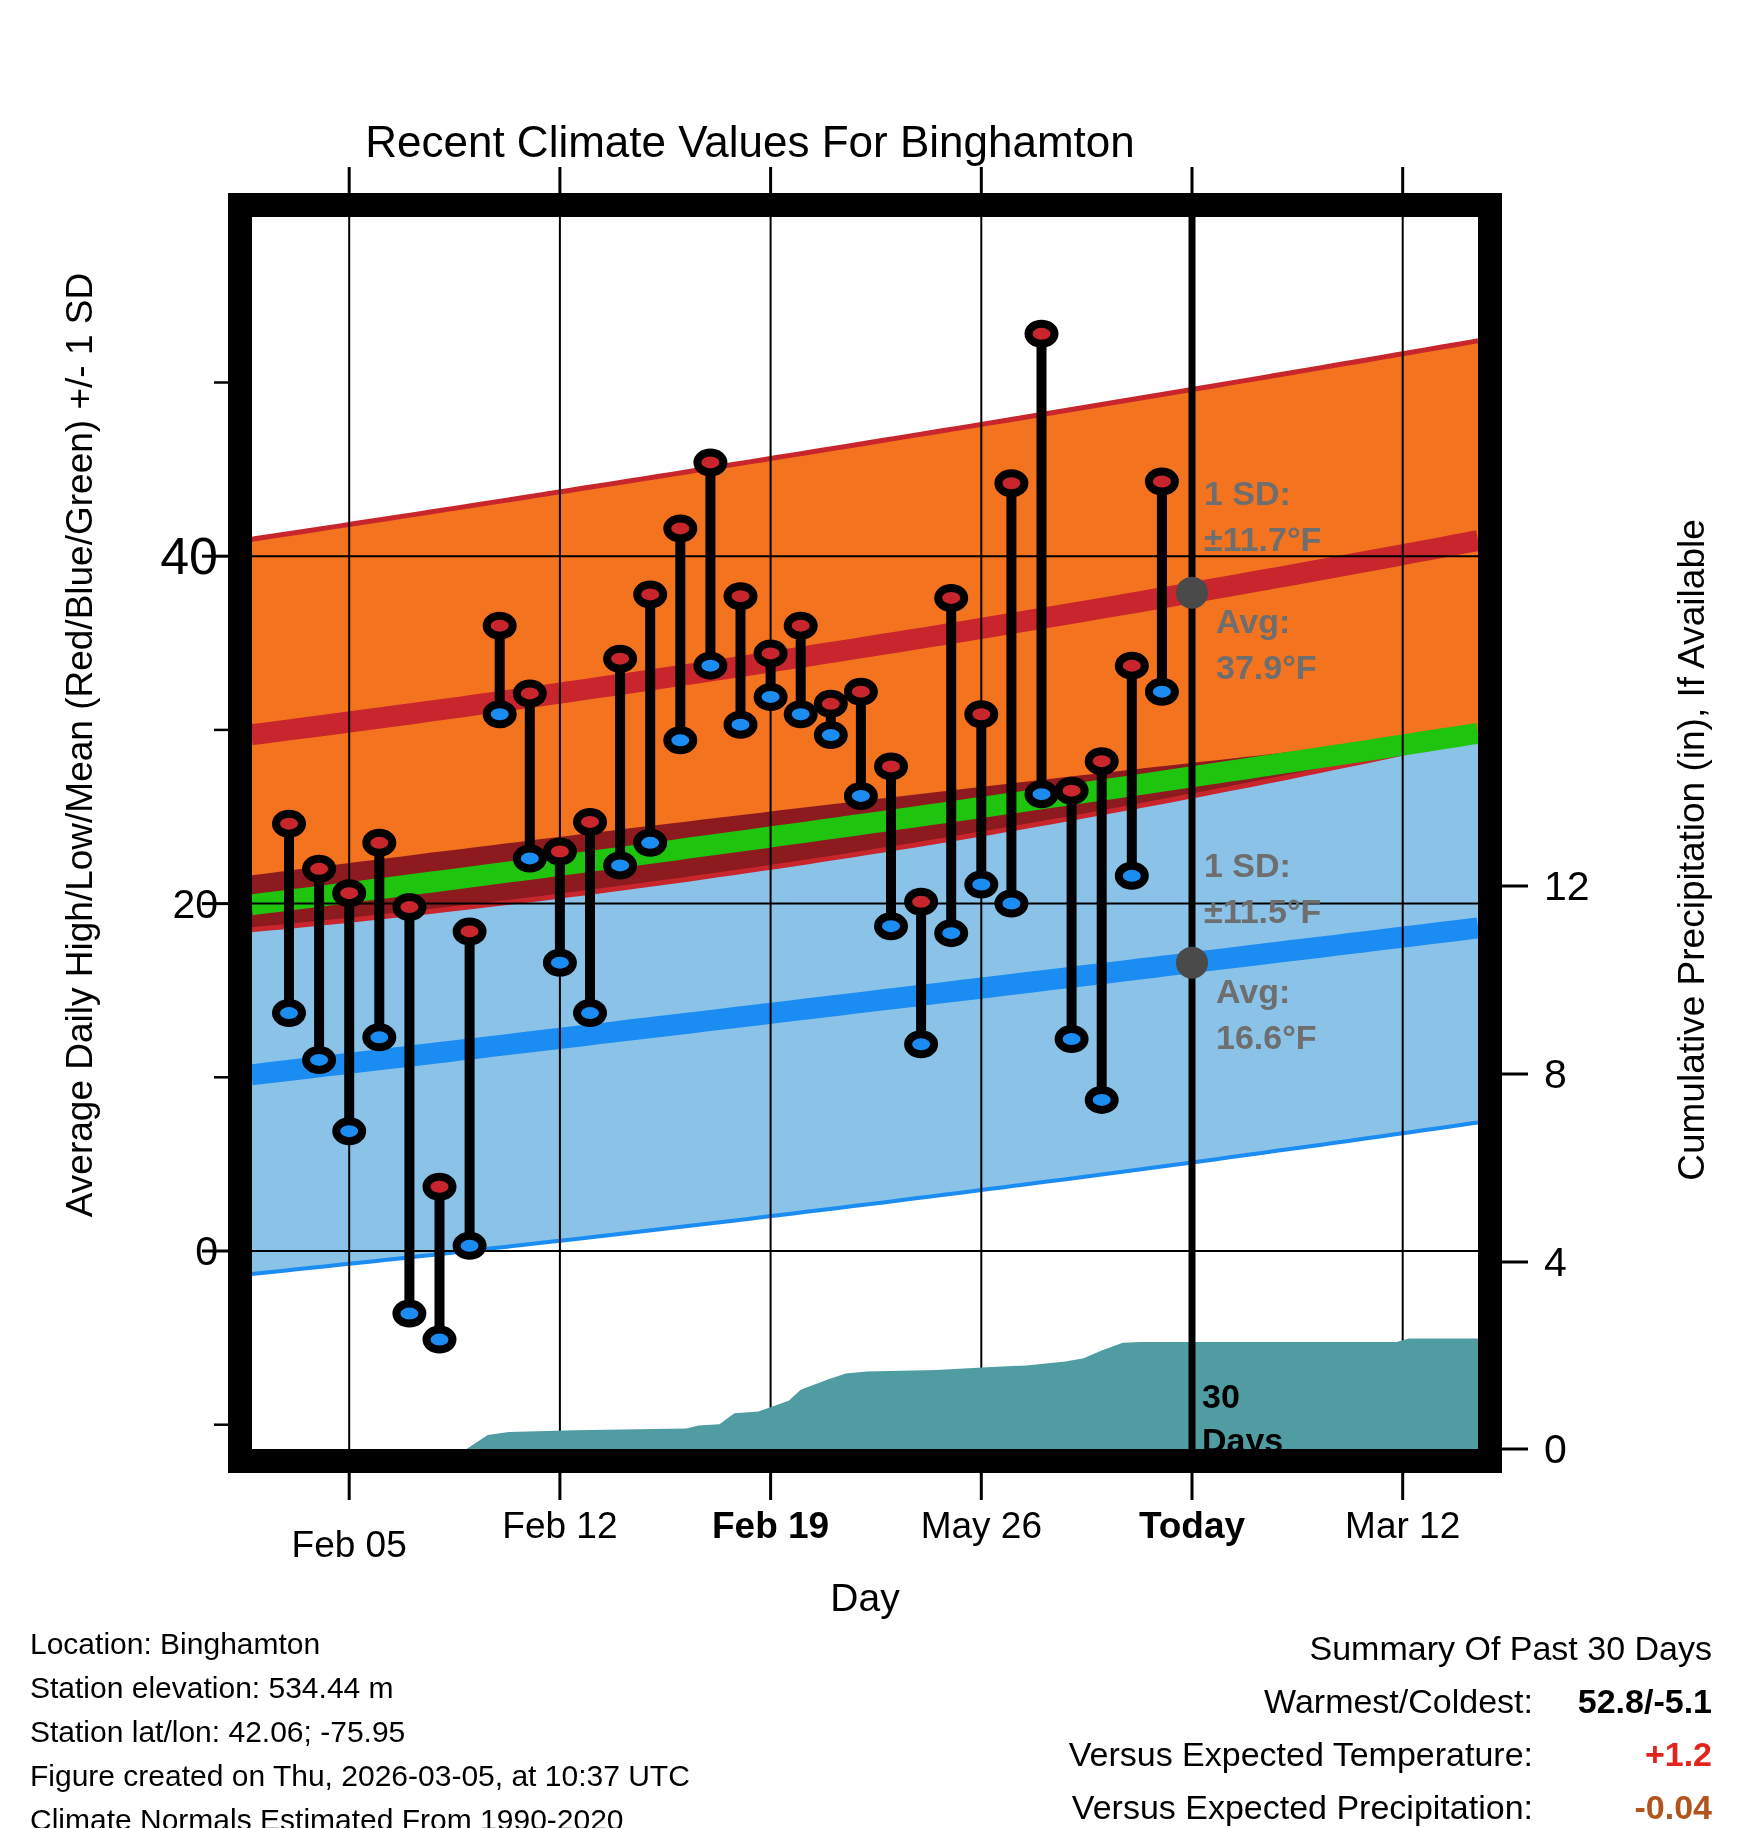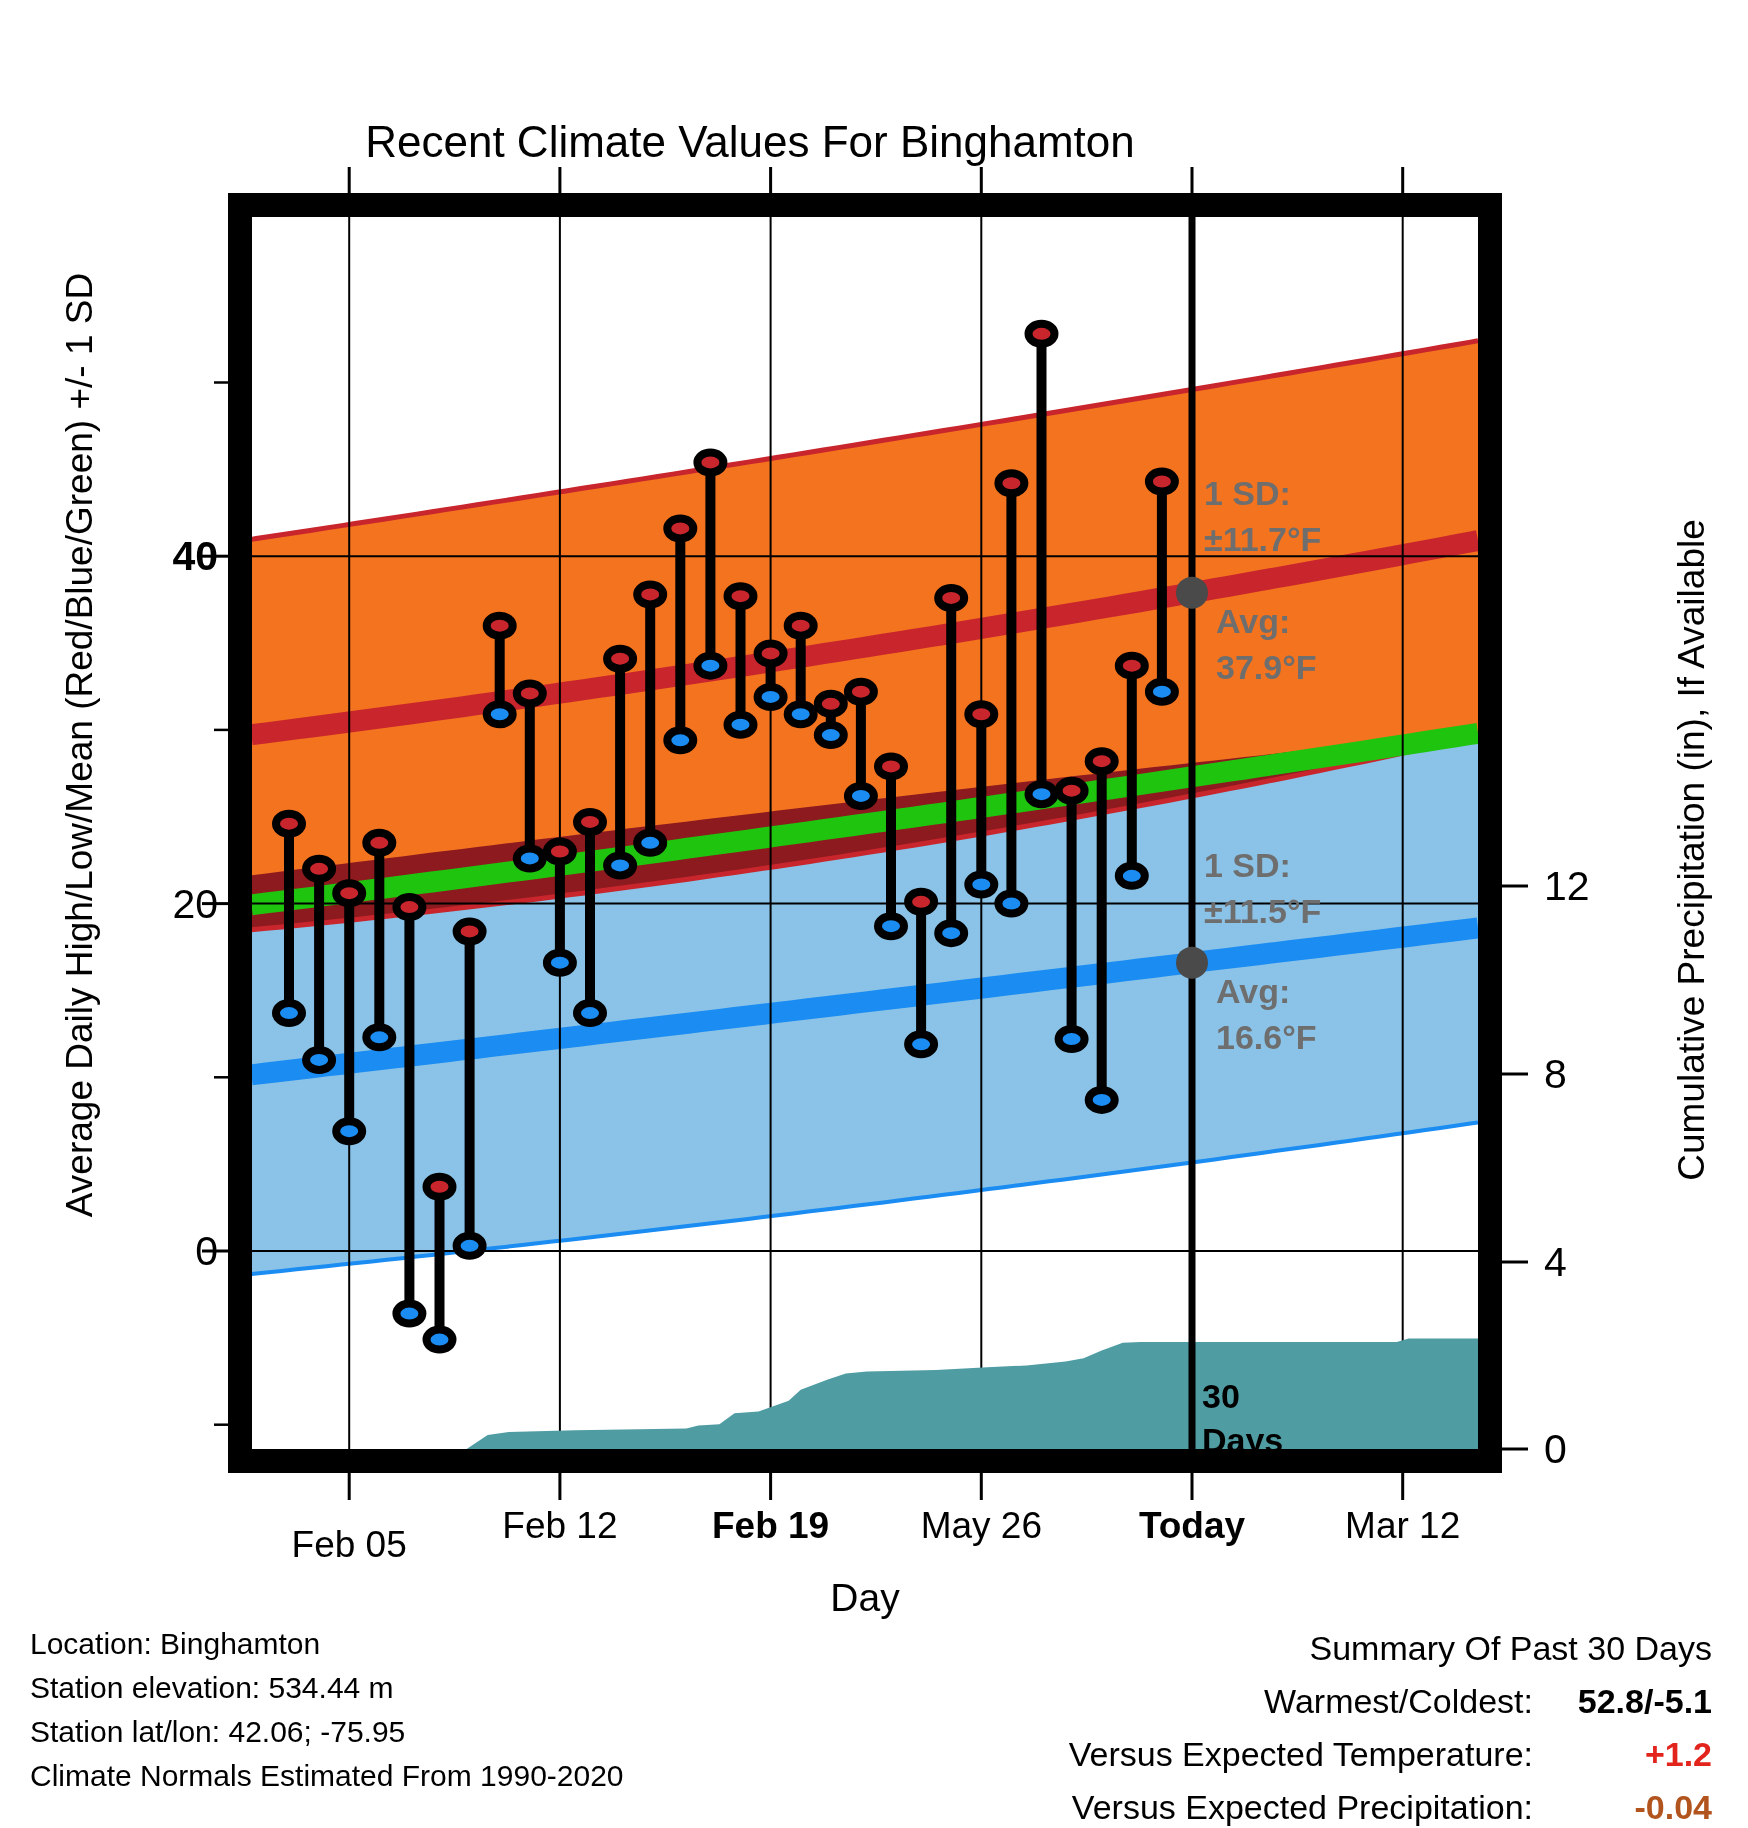--- a/index.html
+++ b/index.html
@@ -199,20 +199,21 @@
 
 <div id="thirty-days" class="abs" style="left:1202px;top:1374px;">
   <div>30</div>
   <div>Days</div>
 </div>
 
 <div id="footer" class="abs" style="left:30px;top:1622px;">
   <div>Location: Binghamton</div>
   <div>Station elevation: 534.44 m</div>
   <div>Station lat/lon: 42.06; -75.95</div>
+  <div>Figure created on Thu, 2026-03-05, at 10:37 UTC</div>
   <div>Climate Normals Estimated From 1990-2020</div>
 </div>
 
 <div id="summary" class="abs" style="right:36px;top:1622px;">
   <div class="row" id="summary-title">Summary Of Past 30 Days</div>
   <div class="row">
     <span>Warmest/Coldest:</span>
     <span class="val" style="font-weight:bold;">52.8/-5.1</span>
   </div>
   <div class="row">
@@ -227,18 +228,18 @@
 
 <div id="ticklabels">
     <div class="abs" style="left: 349.2px; top: 1526px; transform: translate(-50%, -50%); font-size: 37px; white-space: nowrap; font-weight: normal; margin-top: 19px;">Feb 05</div>
     <div class="abs" style="left: 559.9px; top: 1526px; transform: translate(-50%, -50%); font-size: 37px; white-space: nowrap; font-weight: normal;">Feb 12</div>
     <div class="abs" style="left: 770.6px; top: 1526px; transform: translate(-50%, -50%); font-size: 37px; white-space: nowrap; font-weight: bold;">Feb 19</div>
     <div class="abs" style="left: 981.3px; top: 1526px; transform: translate(-50%, -50%); font-size: 37px; white-space: nowrap; font-weight: normal;">May 26</div>
     <div class="abs" style="left: 1192px; top: 1526px; transform: translate(-50%, -50%); font-size: 37px; white-space: nowrap; font-weight: bold;">Today</div>
     <div class="abs" style="left: 1402.7px; top: 1526px; transform: translate(-50%, -50%); font-size: 37px; white-space: nowrap; font-weight: normal;">Mar 12</div>
     <div class="abs" style="left: 218px; top: 1251px; transform: translate(-100%, -50%); font-size: 41px;">0</div>
     <div class="abs" style="left: 218px; top: 903.6px; transform: translate(-100%, -50%); font-size: 41px;">20</div>
-    <div class="abs" style="left: 218px; top: 556.2px; transform: translate(-100%, -50%); font-size: 41px; font-weight: bold;">40</div>
+    <div class="abs" style="left: 218px; top: 556.2px; transform: translate(-100%, -50%); font-size: 52px;">40</div>
     <div class="abs" style="left: 1544px; top: 1449px; transform: translate(0px, -50%); font-size: 41px;">0</div>
     <div class="abs" style="left: 1544px; top: 1262px; transform: translate(0px, -50%); font-size: 41px;">4</div>
     <div class="abs" style="left: 1544px; top: 1074px; transform: translate(0px, -50%); font-size: 41px;">8</div>
     <div class="abs" style="left: 1544px; top: 886px; transform: translate(0px, -50%); font-size: 41px;">12</div>
   </div>
 
 </body></html>

